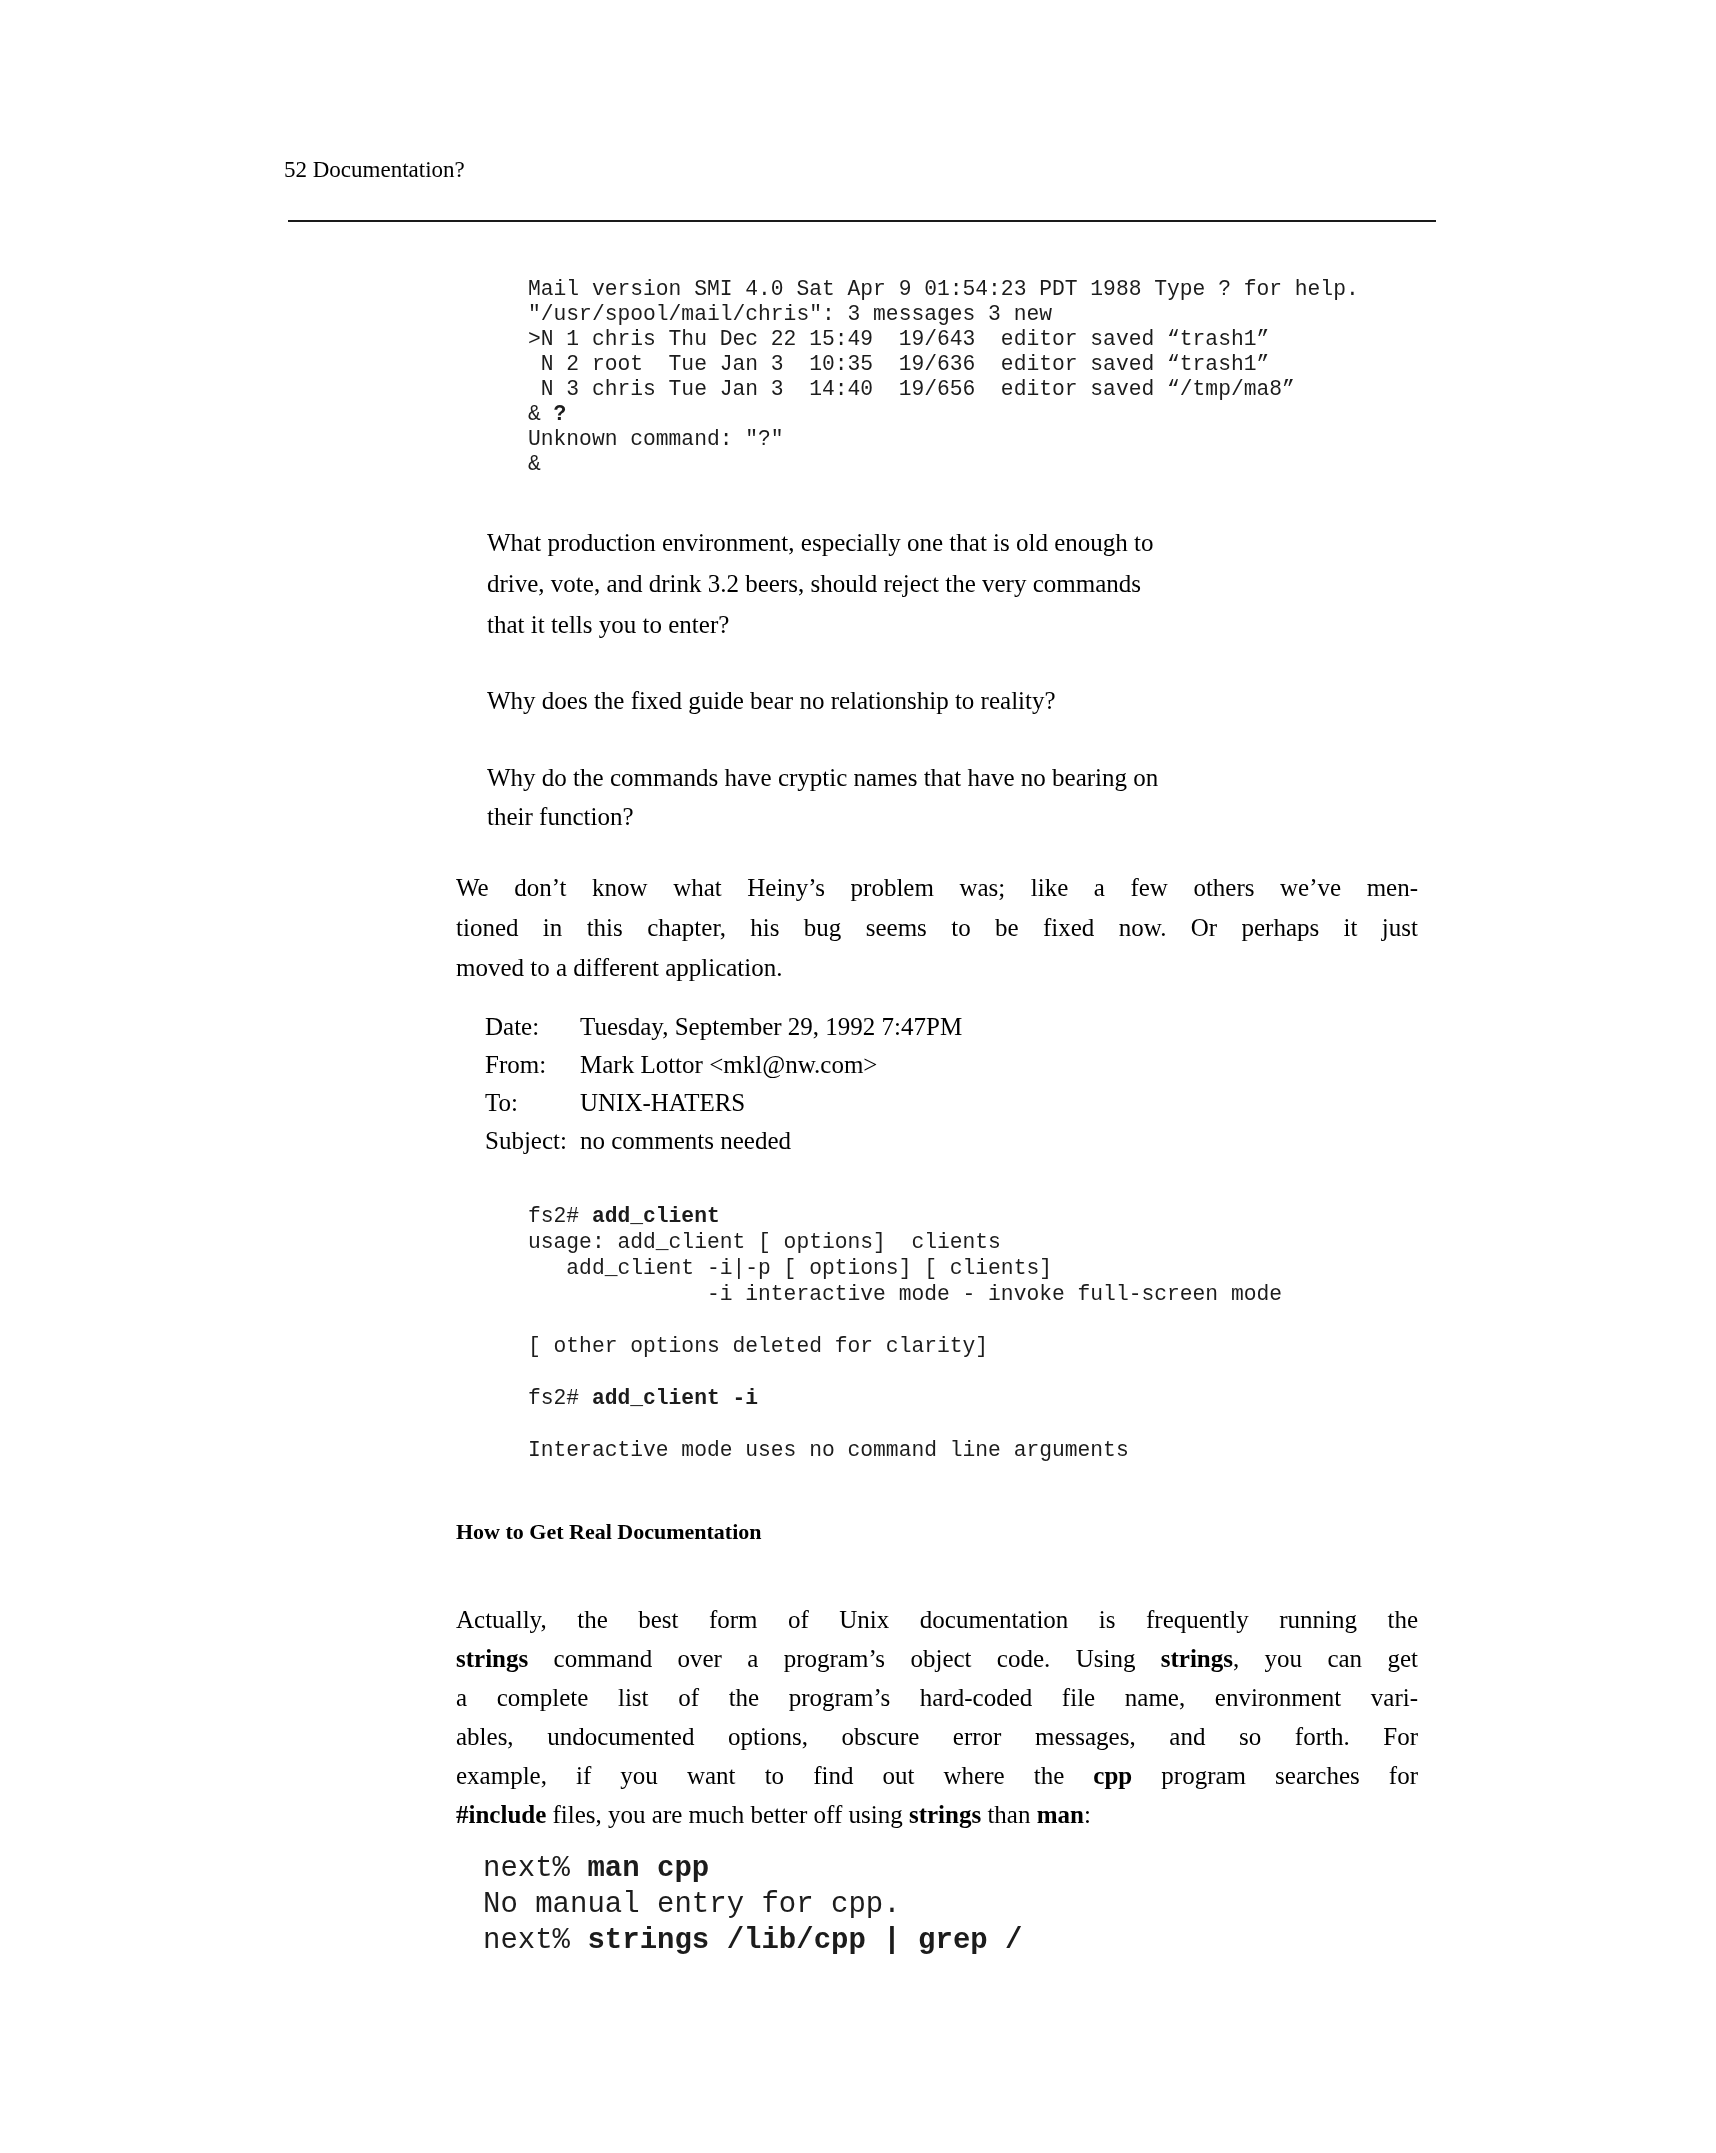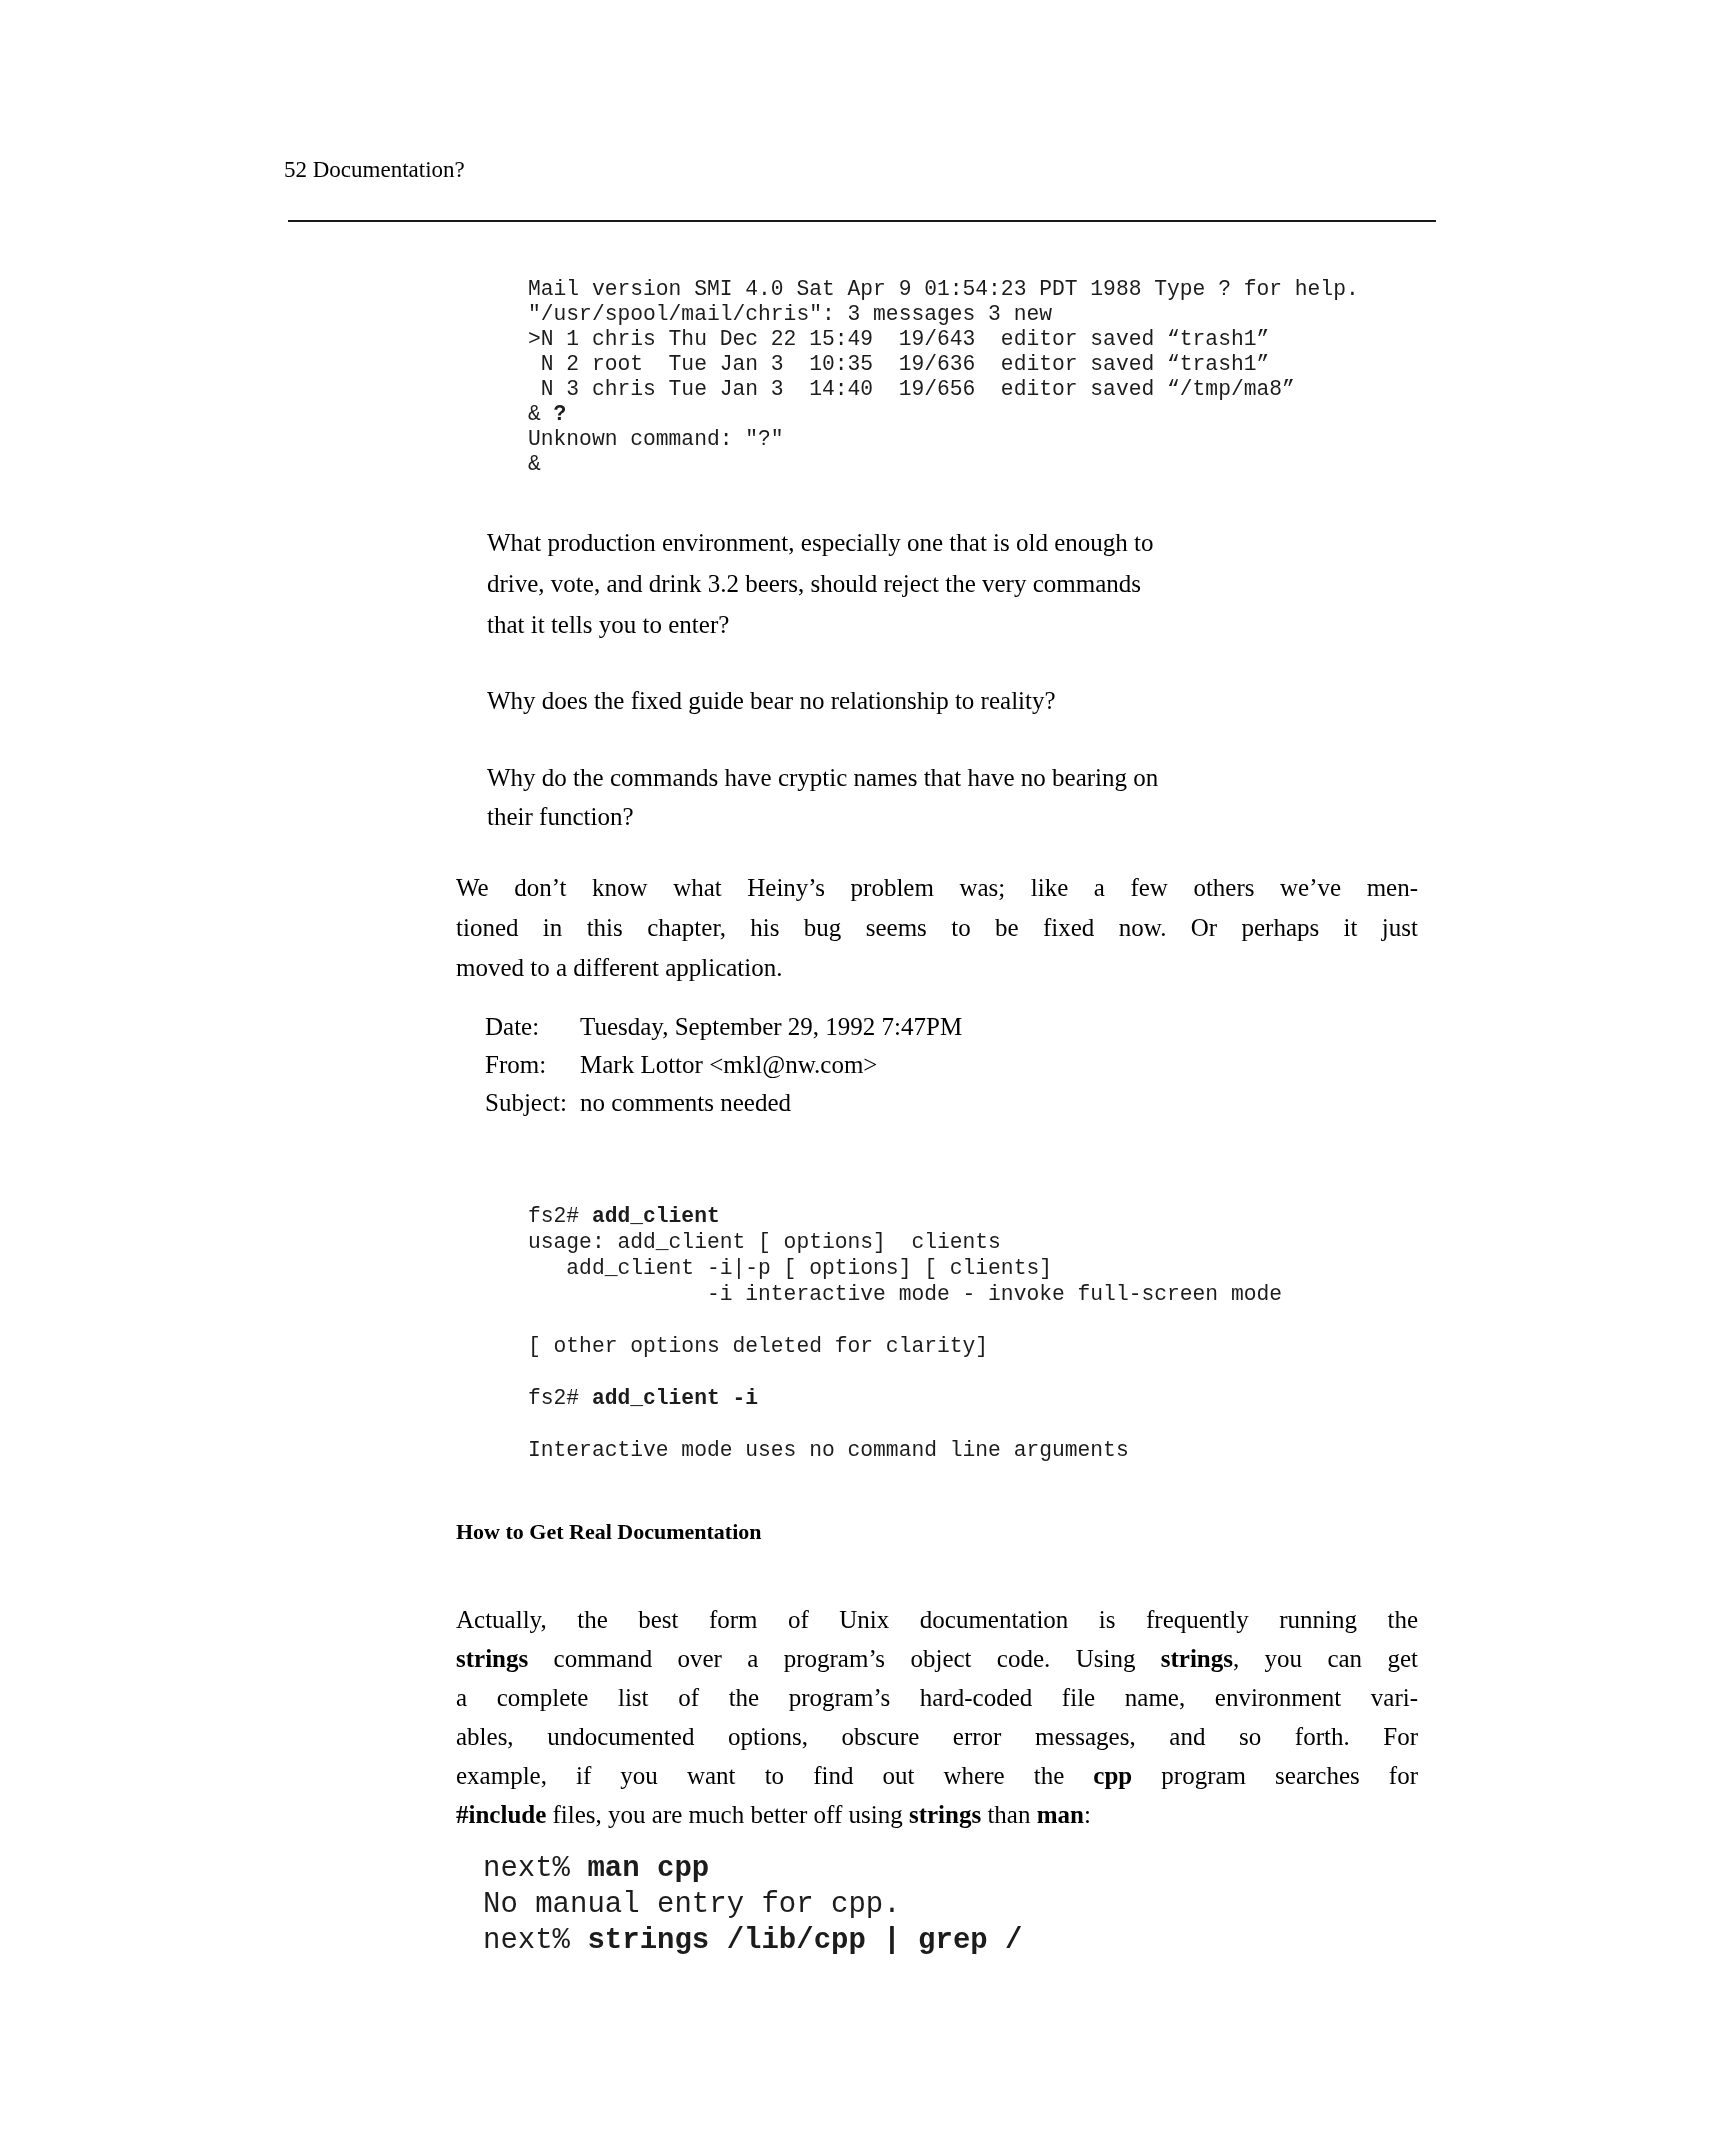--- a/index.html
+++ b/index.html
@@ -147,20 +147,24 @@
   <div class="email">
       <div class="row">
         <span class="label">Date:</span>
         <span class="value">Tuesday, September 29, 1992 7:47PM</span>
       </div>
       <div class="row">
         <span class="label">From:</span>
         <span class="value">Mark Lottor &lt;mkl@nw.com&gt;</span>
       </div>
       <div class="row">
+        <span class="label">To:</span>
+        <span class="value">UNIX-HATERS</span>
+      </div>
+      <div class="row">
         <span class="label">Subject:</span>
         <span class="value">no comments needed</span>
       </div>
     </div>
 
   <div class="code code-addclient">
       <div class="line"><span>fs2# </span><span class="b">add_client</span></div>
       <div class="line"><span>usage: add_client [ options]  clients</span></div>
       <div class="line"><span>   add_client -i|-p [ options] [ clients]</span></div>
       <div class="line"><span>              -i interactive mode - invoke full-screen mode</span></div>

